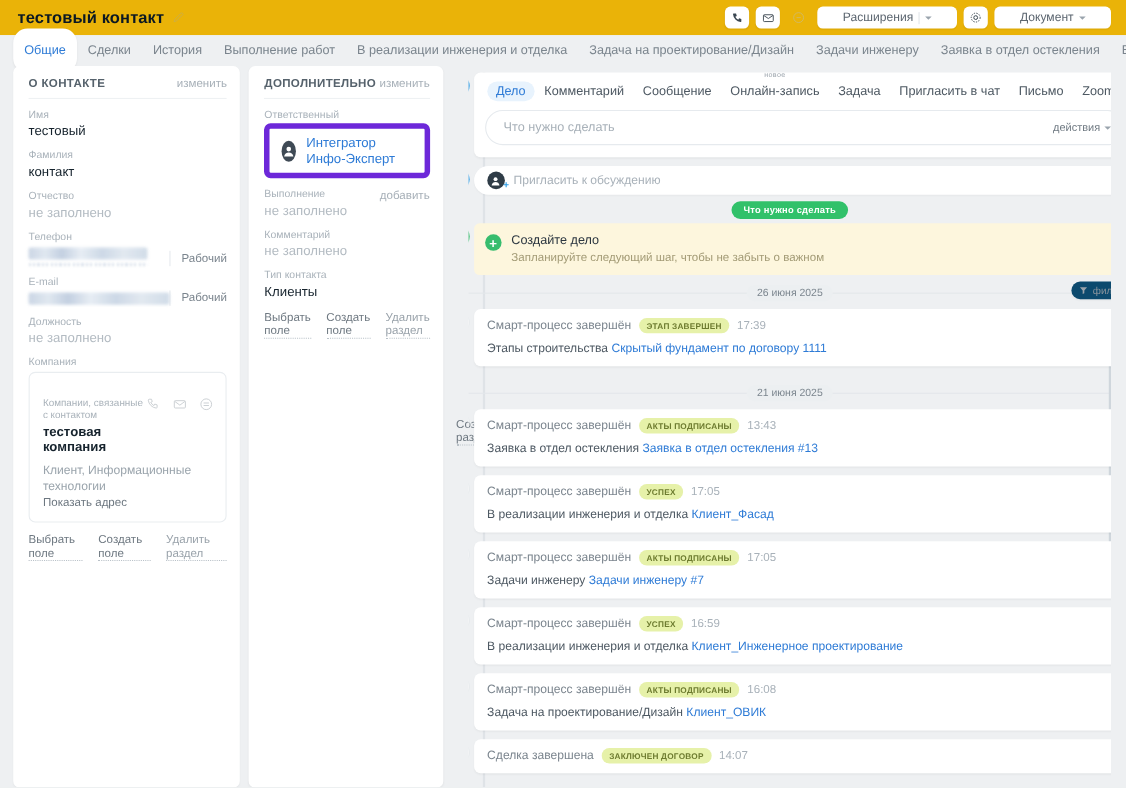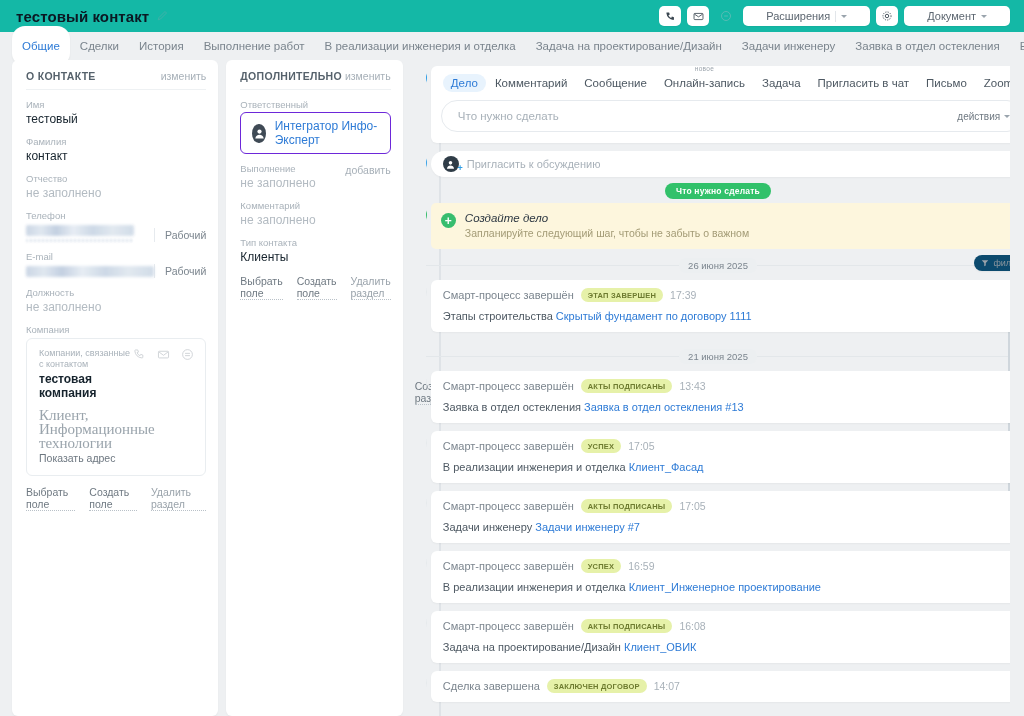--- a/index.html
+++ b/index.html
@@ -9,21 +9,21 @@
     width:1024px; height:716px;
     background:#edeff1;
     font-family:"Liberation Sans","DejaVu Sans",sans-serif;
     font-size:12px;
     color:#333;
     overflow:hidden;
   }
   .page { width:1024px; height:716px; position:relative; display:flex; flex-direction:column; background:#eef0f2;}
 
   
-  .topbar { height:32px; display:flex; align-items:center; padding:0 14px 0 16px; background:#14b8a6; flex:0 0 auto;}
+  .topbar { height:32px; display:flex; align-items:center; padding:0 14px 0 16px; background:#eab308; flex:0 0 auto;}
   .title-wrap { display:flex; align-items:center; gap:7px; }
   .page-title { font-size:15px; font-weight:bold; color:#0b1823; letter-spacing:.1px; }
   .pencil-icon { width:12px; height:12px; opacity:.35; }
   .topbar-spacer { flex:1 1 auto; }
   .top-actions { display:flex; align-items:center; gap:6px; }
   .icon-btn {
     width:22px; height:20px; border-radius:5px; background:#fff;
     display:flex; align-items:center; justify-content:center;
     box-shadow:0 1px 1px rgba(0,0,0,.05);
   }
@@ -64,30 +64,30 @@
   .field-row { display:flex; align-items:flex-end; }
   .field-row .grow { flex:1 1 auto; min-width:0;}
   .blurred {
     display:inline-block; height:11px; border-radius:2px;
     background:linear-gradient(90deg,#c2cfe0 0%,#dbe4ee 14%,#b9c8dc 28%,#e3eaf2 44%,#c4d2e2 62%,#dde5ee 80%,#c9d6e4 100%);
     filter:blur(1.6px); opacity:.85; vertical-align:middle;
   }
   .blur-dots { height:3px; margin-top:2px; border-radius:2px;
     background:repeating-linear-gradient(90deg,#c8d4e2 0 2px, transparent 2px 4px); filter:blur(.8px); opacity:.7;}
   .type-tag { font-size:10.5px; color:#7b858e; padding-left:10px; border-left:1px solid #e6eaee; line-height:14px; white-space:nowrap;}
-  .company-box { border:1px solid #e9edf0; border-radius:6px; padding:9px 11px 10px 12px; margin-top:2px; }
+  .company-box { border:1px solid #e9edf0; border-radius:6px; padding:22px 11px 10px 12px; margin-top:2px; }
   .company-box .sub { font-size:9px; color:#a9b2ba; line-height:11px; margin-bottom:2px; }
   .company-name { font-size:12px; font-weight:bold; color:#16232d; }
-  .company-meta { font-size:15px; color:#9aa4ac; margin-top:8px; line-height:14px;font-family:Liberation Serif, serif;}
+  .company-meta { font-size:11px; color:#9aa4ac; margin-top:8px; line-height:14px;}
   .company-addr { font-size:10.5px; color:#6d7780; margin-top:1px; line-height:14px;}
   .company-icons { display:flex; gap:11px; align-items:center; opacity:.45; }
   .card-foot { display:flex; align-items:center; margin-top:10px; }
   .foot-link { font-size:10.5px; color:#6f7982; border-bottom:1px dotted #b9c1c8; margin-right:14px; }
   .foot-link.right { margin-right:0; margin-left:auto; color:#9aa3ab; }
-  .resp-box { border:1px solid #6d28d9; border-radius:6px; padding:6px 11px; display:flex; align-items:center; gap:9px; }
+  .resp-box { border:5px solid #6d28d9; border-radius:6px; padding:6px 11px; display:flex; align-items:center; gap:9px; }
   .avatar { width:19px; height:19px; border-radius:50%; background:#3f4a55; display:flex; align-items:center; justify-content:center; }
   .resp-name { font-size:12px; color:#2e7bd6; }
   .bottom-links { display:flex; align-items:center; gap:16px; padding:8px 2px 0 4px; }
   .bottom-links .foot-link { margin:0; }
   .view-ico { display:inline-flex; align-items:center; gap:3px; }
 
   
   .right-col { flex:1 1 auto; display:flex; flex-direction:column; min-width:0; padding-left:2px; position:relative; overflow:hidden;align-items:center;}
   .rail { position:absolute; left:13px; top:6px; bottom:0; width:2px; background:#dfe3e7; }
   .tl-row { display:flex; align-items:flex-start; position:relative; z-index:1; }
@@ -117,21 +117,21 @@
   .invite-card { background:#fff; border-radius:18px; box-shadow:0 1px 2px rgba(0,0,0,.04); height:26px; display:flex; align-items:center; padding:0 12px; gap:8px; }
   .invite-ph { font-size:11px; color:#a8b1b9; }
   .invite-av { width:16px;height:16px;border-radius:50%;background:#2f3c47;display:flex;align-items:center;justify-content:center;position:relative;}
   .invite-plus { position:absolute; right:-4px; bottom:-1px; font-size:9px; color:#2e9de5; font-weight:bold; line-height:1;}
 
   .green-chip-wrap { display:flex; justify-content:center; padding:6px 0 4px; }
   .green-chip { background:#31c16a; color:#fff; font-size:8.5px; font-weight:bold; border-radius:9px; padding:3px 11px; letter-spacing:.2px; }
 
   .todo-card { background:#fdf6dd; border-radius:5px; padding:8px 12px 9px 10px; display:flex; gap:9px; align-items:flex-start; }
   .plus-circle { width:15px;height:15px;border-radius:50%;background:#37bd6e;color:#fff;display:flex;align-items:center;justify-content:center;font-size:12px;line-height:1;font-weight:bold;flex:0 0 15px;margin-top:2px;}
-  .todo-title { font-size:11.5px; color:#2b3640; line-height:14px;font-style:italic; }
+  .todo-title { font-size:11.5px; color:#2b3640; line-height:14px; }
   .todo-sub { font-size:10.5px; color:#a39b76; line-height:14px; margin-top:1px;}
 
   .date-sep { display:flex; align-items:center; gap:0; padding:9px 0 7px 0; position:relative; }
   .date-sep .ln { flex:1 1 auto; height:1px; background:#e3e7ea; }
   .date-chip { background:#eceff1; color:#7b858e; font-size:9.5px; border-radius:9px; padding:2px 9px; white-space:nowrap; }
   .filter-btn { position:absolute; right:0; top:6px; background:#0c4a6e; border-radius:11px; font-size:9px; color:#8c959d; padding:3px 9px 3px 7px; display:flex; align-items:center; gap:4px; box-shadow:0 1px 2px rgba(0,0,0,.05);}
 
   .ev-card { background:#fff; border-radius:6px; box-shadow:0 1px 2px rgba(0,0,0,.04); padding:8px 12px 9px 12px; margin-bottom:8px; position:relative; }
   .ev-head { display:flex; align-items:center; gap:7px; }
   .ev-kind { font-size:11px; color:#7b858e; }

